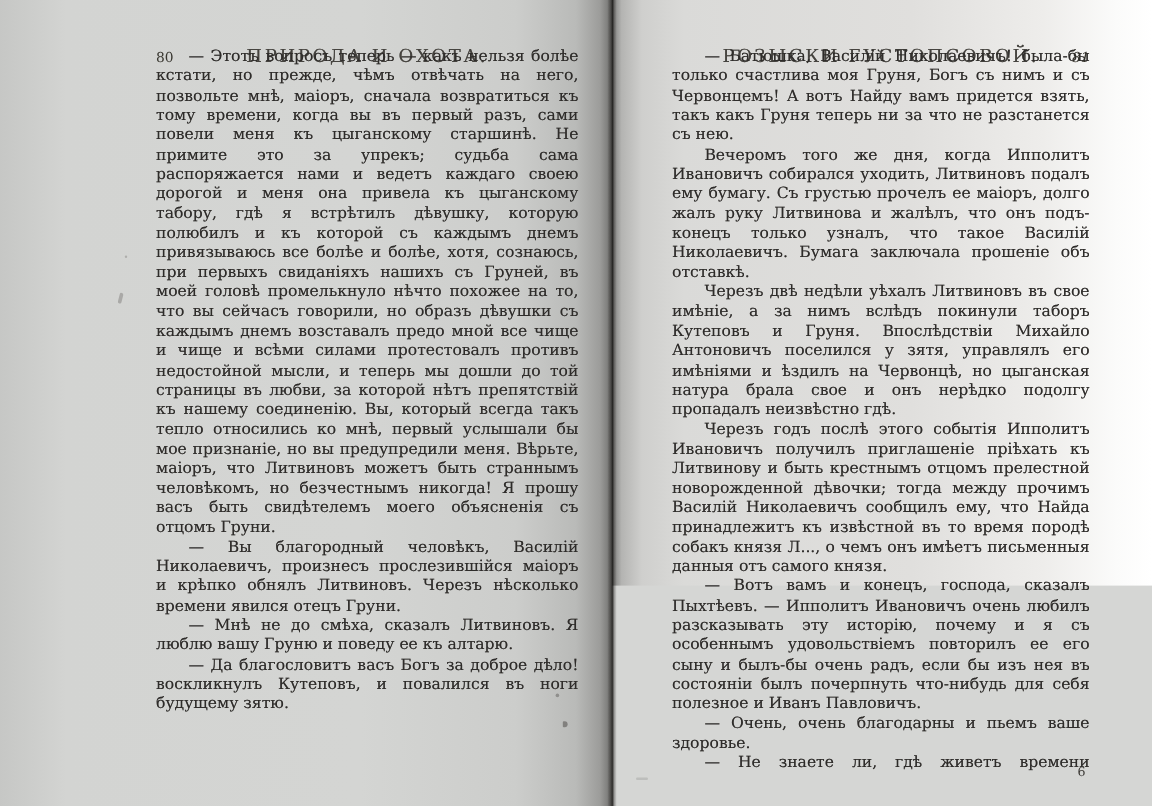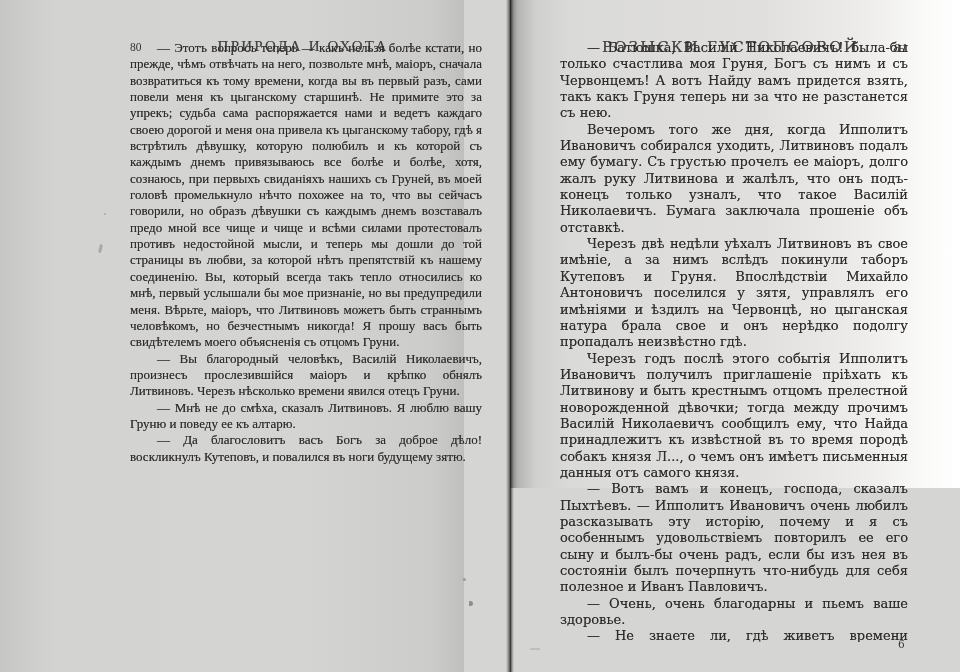--- a/index.html
+++ b/index.html
@@ -13,25 +13,24 @@
     height: 672px;
     overflow: hidden;
     background: #d5d6d4;
     font-family: "DejaVu Serif", "Liberation Serif", serif;
     color: #2e2c2a;
   }
   
   .page-left {
     position: absolute;
     left: 0; top: 0;
-    width: 464px; height: 672px;
+    width: 510px; height: 672px;
     background: linear-gradient(to right,
       #c6c7c5 0px, #d3d4d2 55px, #d4d5d3 300px,
       #cccdcb 430px, #b9bab8 480px, #9c9c9a 500px, #6e6e6c 510px);
-    font-family: Liberation Serif, serif;
   }
   
   .page-right {
     position: absolute;
     left: 510px; top: 0;
     width: 450px; height: 488px;
     background: linear-gradient(to right,
       #7a7a78 0px, #b4b4b2 8px, #cfcfcd 25px, #dadad8 60px,
       #e0dfdd 250px, #eeedeb 360px, #fbfbfa 420px, #ffffff 450px);
   }

